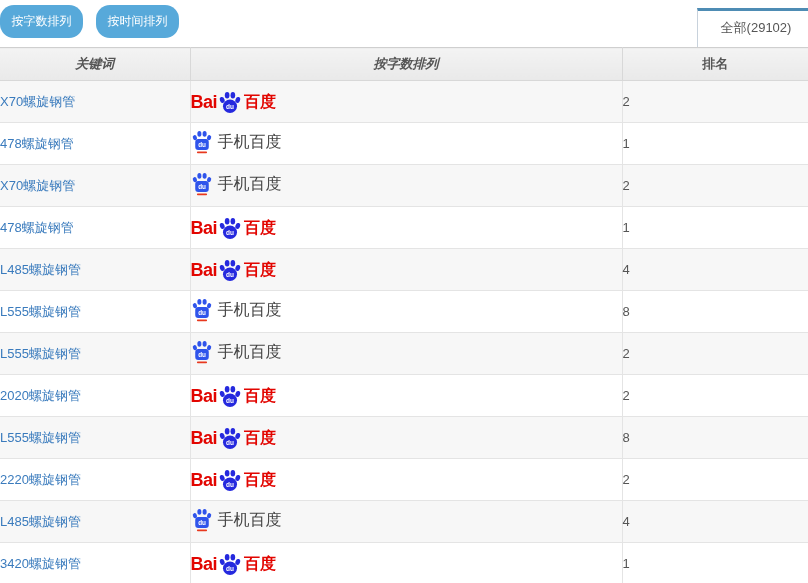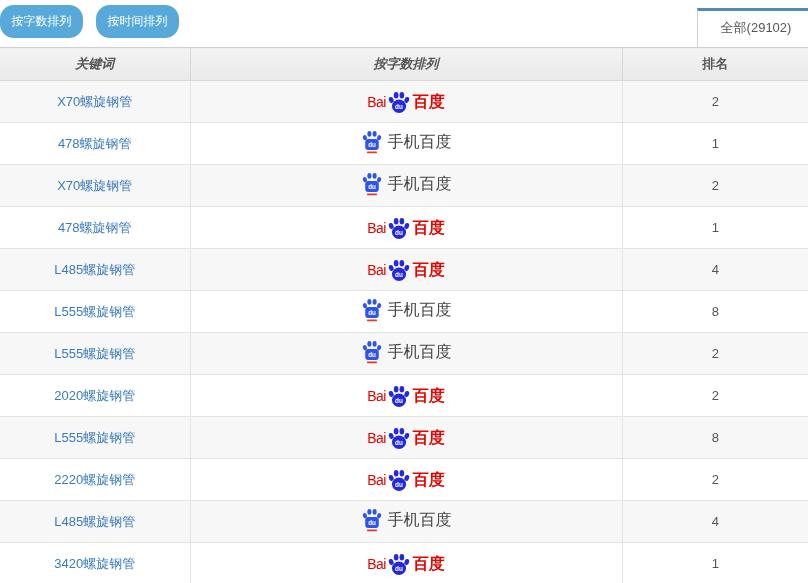--- a/index.html
+++ b/index.html
@@ -30,32 +30,32 @@
   table.rank-table { border-collapse:collapse; table-layout:fixed; width:808px; }
   col.c1 { width:190px; } col.c2 { width:432px; } col.c3 { width:186px; }
   thead th {
     height:30px; background:linear-gradient(#f3f3f3,#e9e9e9);
     border-top:1px solid #cfcfcf; border-bottom:1px solid #d8d8d8;
     font-size:13px; color:#555; font-weight:bold; text-align:center;
   }
   thead th:not(:last-child) { border-right:1px solid #d8d8d8;font-style:italic; }
   tbody td {
     height:41px; border-bottom:1px solid #e4e4e4;
-    text-align:center; vertical-align:middle; font-size:13px; padding:0;
+    text-align:left; vertical-align:middle; font-size:13px; padding:0;
   }
   tbody td:not(:last-child) { border-right:1px solid #e4e4e4; }
   tr.odd  { background:#f7f7f7; }
   tr.even { background:#ffffff;padding-left:12px; }
 
   .kw-link { color:#3a7bbd; text-decoration:none; font-size:13px; }
   .rank-cell { color:#555; }
 
   
   .baidu-logo { display:inline-flex; align-items:center; line-height:1; }
-  .bai  { color:#e20500; font-weight:normal; font-size:14px; letter-spacing:-0.5px; }
+  .bai  { color:#e20500; font-weight:bold; font-size:18px; letter-spacing:-0.5px; }
   .paw  { width:24px; height:24px; margin:0 1px; }
   .bd-cn{ color:#e20500; font-weight:bold; font-size:16px; margin-left:1px; }
 
   
   .mobile-baidu { display:inline-flex; align-items:center; line-height:1; }
   .mpaw { width:22px; height:24px; margin-right:5px; }
   .m-label { color:#444; font-size:16px; }
 </style>
 </head>
 <body>

